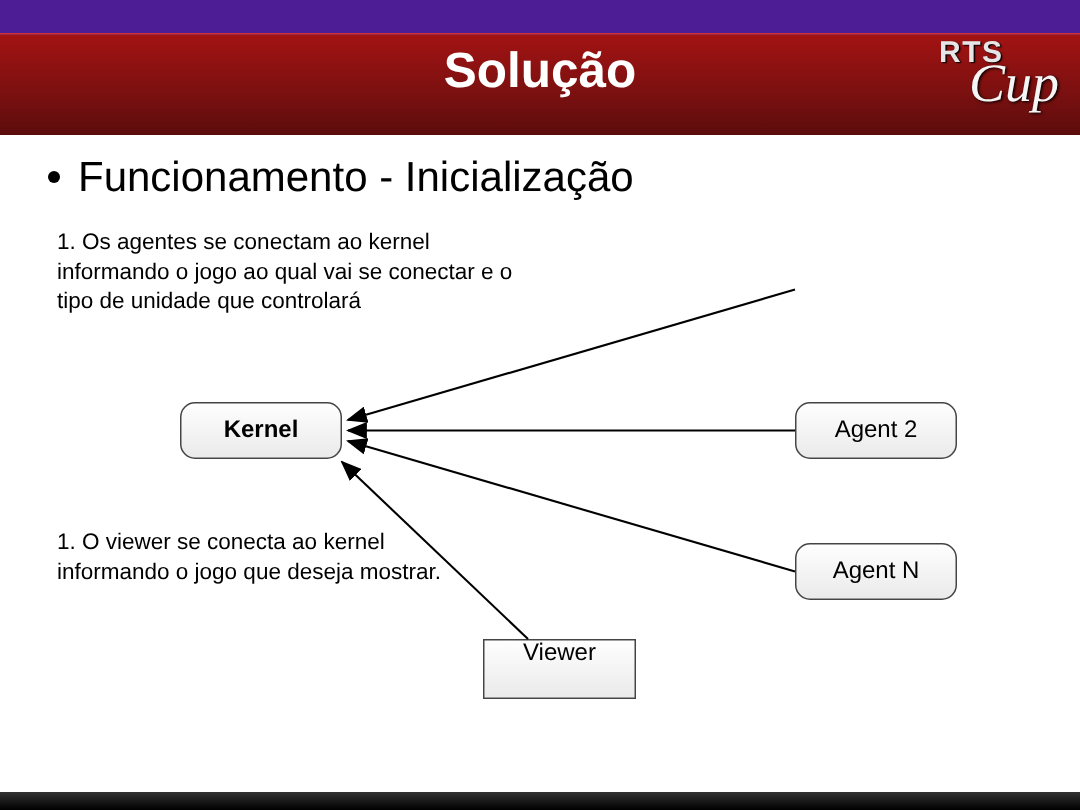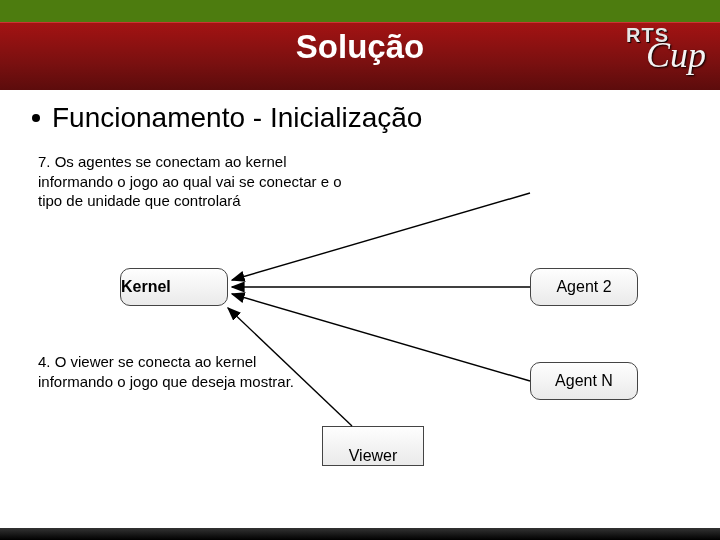--- a/index.html
+++ b/index.html
@@ -7,21 +7,21 @@
     width: 720px;
     height: 540px;
     background: #fff;
     font-family: Arial, Helvetica, sans-serif;
     position: relative;
     overflow: hidden;
   }
   .header {
     width: 100%;
     height: 80px;
-    background: #4d7c0f;
+    background: #4c1d95;
     position: relative;
   }
   .header-red {
     position: absolute;
     top: 22px;
     left: 0;
     right: 0;
     height: 68px;
     background: linear-gradient(to bottom, #a31313 0%, #7a1010 60%, #5c0c0c 100%);
     border-top: 1px solid #c33;
@@ -109,21 +109,21 @@
     position: absolute;
     top: 132px;
     left: 88px;
     width: 108px;
     height: 38px;
     background: linear-gradient(to bottom, #fefefe, #eaeaea);
     border: 1px solid #444;
     border-radius: 10px;
     display: flex;
     align-items: center;
-    justify-content: flex-start;
+    justify-content: center;
     font-size: 16px;
     font-weight: bold;
   }
   .agent-box {
     position: absolute;
     width: 108px;
     height: 38px;
     background: linear-gradient(to bottom, #fefefe, #eaeaea);
     border: 1px solid #444;
     border-radius: 10px;
@@ -137,21 +137,21 @@
   .agentn { top: 226px; left: 498px; }
   .viewer-box {
     position: absolute;
     top: 290px;
     left: 290px;
     width: 102px;
     height: 40px;
     background: linear-gradient(to bottom, #fefefe, #eaeaea);
     border: 1px solid #444;
     display: flex;
-    align-items: flex-end;
+    align-items: flex-start;
     justify-content: center;
     font-size: 16px;
   }
   svg.wires {
     position: absolute;
     top: 0; left: 0;
     width: 656px;
     height: 340px;
     pointer-events: none;
   }
@@ -176,22 +176,22 @@
   </div>
 </div>
 
 <div class="content">
   <div class="bullet-row">
     <span class="dot"></span>
     <span class="subheading">Funcionamento - Inicialização</span>
   </div>
 
   <div class="diagram">
-    <div class="note1">7. Os agentes se conectam ao kernel informando o jogo ao qual vai se conectar e o tipo de unidade que controlará</div>
-    <div class="note2">4. O viewer se conecta ao kernel informando o jogo que deseja mostrar.</div>
+    <div class="note1">1. Os agentes se conectam ao kernel informando o jogo ao qual vai se conectar e o tipo de unidade que controlará</div>
+    <div class="note2">1. O viewer se conecta ao kernel informando o jogo que deseja mostrar.</div>
 
     <div class="kernel-box">
       <span>Kernel</span>
     </div>
 
     <div class="agent-box agent2">
       <span>Agent 2</span>
     </div>
     <div class="agent-box agentn">
       <span>Agent N</span>

